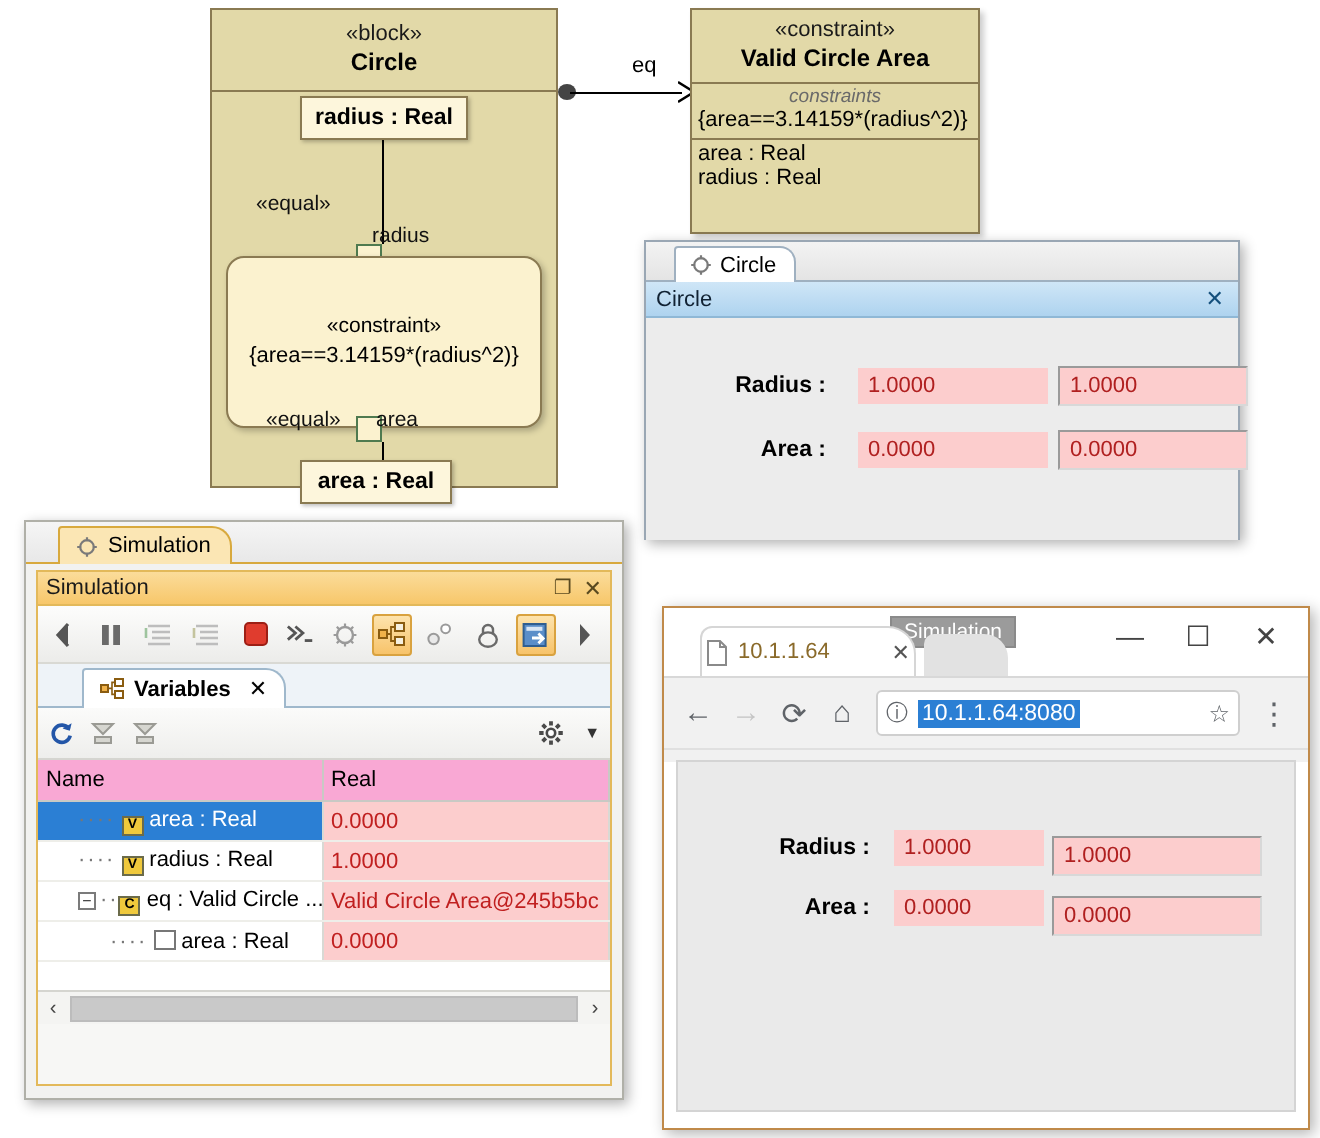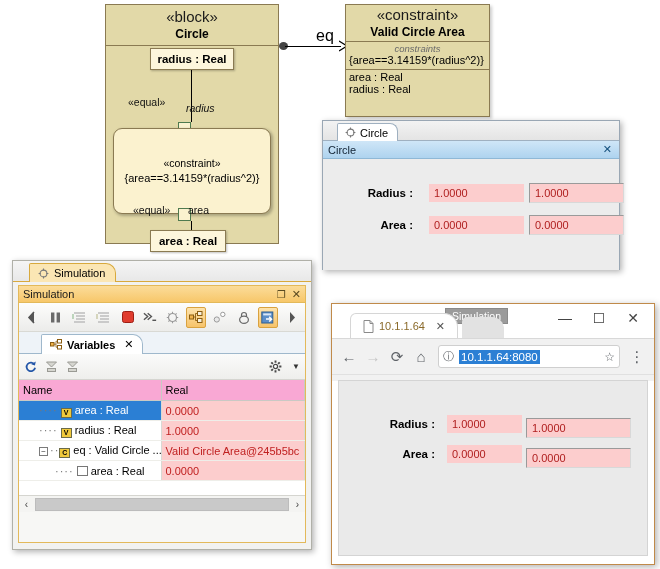--- a/index.html
+++ b/index.html
@@ -17,21 +17,21 @@
 
   .block-circle{
     left:105px;top:4px;width:174px;height:240px;
     background:#e2d9a8;border:1.5px solid #8a7a52;
   }
   .block-circle .hdr{
     height:40px;border-bottom:1.5px solid #8a7a52;
     display:flex;flex-direction:column;align-items:center;justify-content:center;
     line-height:1.25;
   }
-  .stereo{font-size:15px;color:#1a1a1a;}
+  .stereo{font-size:11px;color:#1a1a1a;}
   .blkname{font-size:12px;font-weight:bold;color:#000;}
 
   .prop-box{
     position:absolute;box-sizing:border-box;
     background:#fdf6dc;border:1.5px solid #8a7a52;
     display:flex;align-items:center;justify-content:center;
     font-size:11.5px;font-weight:bold;color:#000;
     box-shadow:1px 1px 2px rgba(0,0,0,.25);
   }
   #prop-radius{left:150px;top:48px;width:84px;height:22px;}
@@ -71,21 +71,21 @@
   }
   .cmp{border-bottom:1.2px solid #8a7a52;padding:1px 3px 3px 3px;}
   .cmp .cap{display:block;text-align:center;font-style:italic;font-size:9.5px;color:#6a6a6a;}
   .cmp .val{display:block;font-size:11px;color:#000;}
   .cmp.last{border-bottom:none;}
 
   .eqconn{position:absolute;left:279px;top:40px;width:68px;height:12px;}
   .eq-line{position:absolute;left:6px;top:5.5px;width:56px;height:1.4px;background:#000;}
   .eq-dot{position:absolute;left:0;top:2px;width:9px;height:8px;border-radius:50%;background:#444;}
   .eq-arrow{position:absolute;left:60px;top:0px;width:8px;height:12px;}
-  .eq-text{position:absolute;left:37px;top:-13px;font-size:16px;}
+  .eq-text{position:absolute;left:37px;top:-13px;font-size:11px;}
 
   
   #circle-win{
     left:322px;top:120px;width:298px;height:150px;
     background:#f0f0f0;border:1px solid #9aa7b4;box-sizing:border-box;
     box-shadow:2px 2px 6px rgba(0,0,0,.3);
   }
   .tabstrip{
     height:19px;background:linear-gradient(#f3f3f3,#e4e4e4);
     border-bottom:1px solid #9fb0c0;position:relative;
@@ -198,21 +198,21 @@
   .chr-ctrls{position:absolute;right:4px;top:2px;display:flex;align-items:center;gap:0px;}
   .chr-ctrl{width:34px;height:24px;display:flex;align-items:center;justify-content:center;
      font-size:14px;color:#444;}
   .tooltip{
     position:absolute;left:113px;top:4px;background:#9b9b9b;color:#fff;
     font-size:10.5px;padding:1px 6px;border:1px solid #8a8a8a;
   }
   .chr-tab{
     position:absolute;left:18px;top:9px;height:25px;width:108px;
     background:#fff;border:1px solid #d6d6d6;border-bottom:none;
-    border-radius:6px 14px 0 0;display:flex;align-items:center;gap:5px;padding:0 12px;
+    border-radius:6px 14px 0 0;display:flex;align-items:center;gap:5px;padding:0 2px;
     font-size:11px;box-sizing:border-box;
   }
   .chr-tab2{
     position:absolute;left:130px;top:13px;height:21px;width:42px;
     background:#e2e2e2;border-radius:5px 12px 0 0;
   }
   .chr-toolbar{
     height:36px;background:#f1f1f1;border-top:1px solid #d8d8d8;
     display:flex;align-items:center;gap:2px;padding:0 6px;box-sizing:border-box;
   }
@@ -238,21 +238,21 @@
     <div class="hdr">
       <span class="stereo">«block»</span>
       <span class="blkname">Circle</span>
     </div>
   </div>
 
   <div class="prop-box" id="prop-radius">radius : Real</div>
 
   <div class="vline abs" style="left:191px;top:70px;height:52px;"></div>
   <div class="edge-label" style="left:128px;top:96px;">«equal»</div>
-  <div class="edge-label" style="left:186px;top:102px;font-style:italic;">radius</div>
+  <div class="edge-label" style="left:186px;top:112px;">radius</div>
 
   <div class="port" id="port-top"></div>
   <div class="constraint-prop">
     <span class="l1">«constraint»</span>
     <span class="l3">{area==3.14159*(radius^2)}</span>
   </div>
   <div class="port" id="port-bottom"></div>
 
   <div class="vline abs" style="left:191px;top:221px;height:31px;"></div>
   <div class="edge-label" style="left:133px;top:204px;">«equal»</div>

